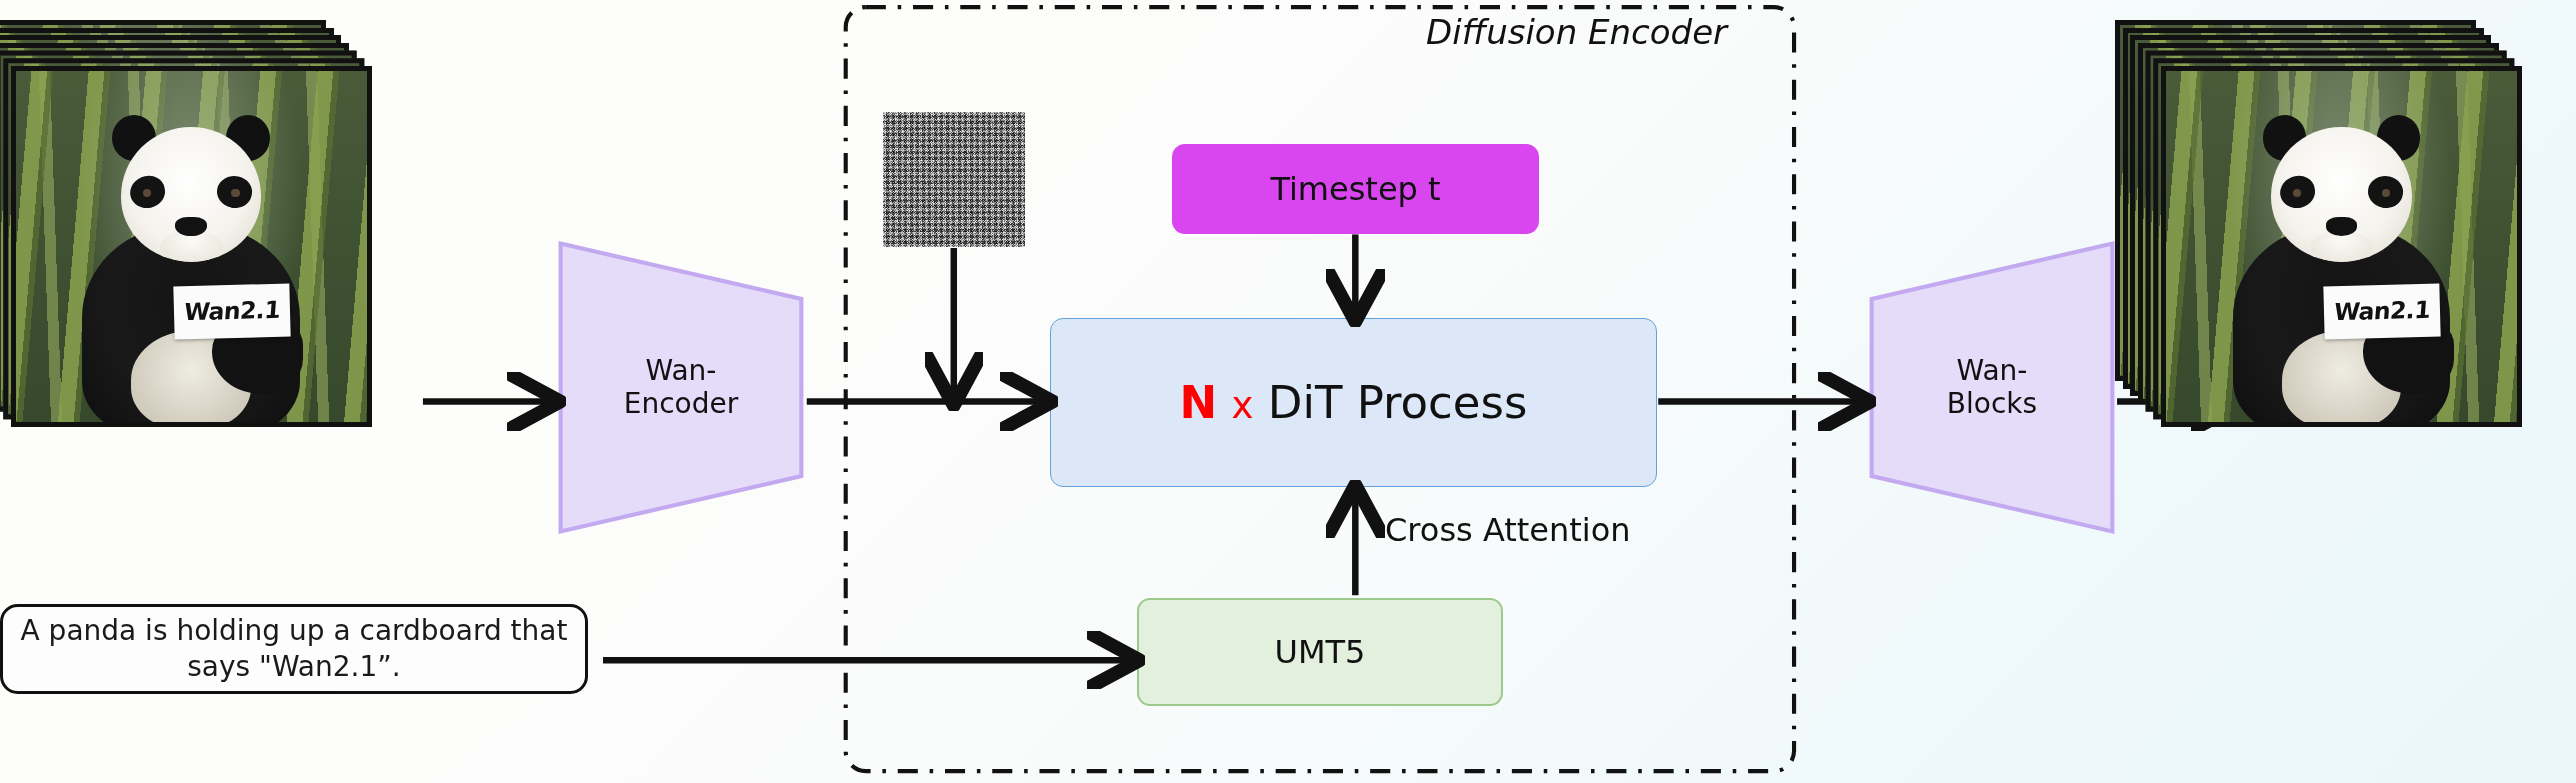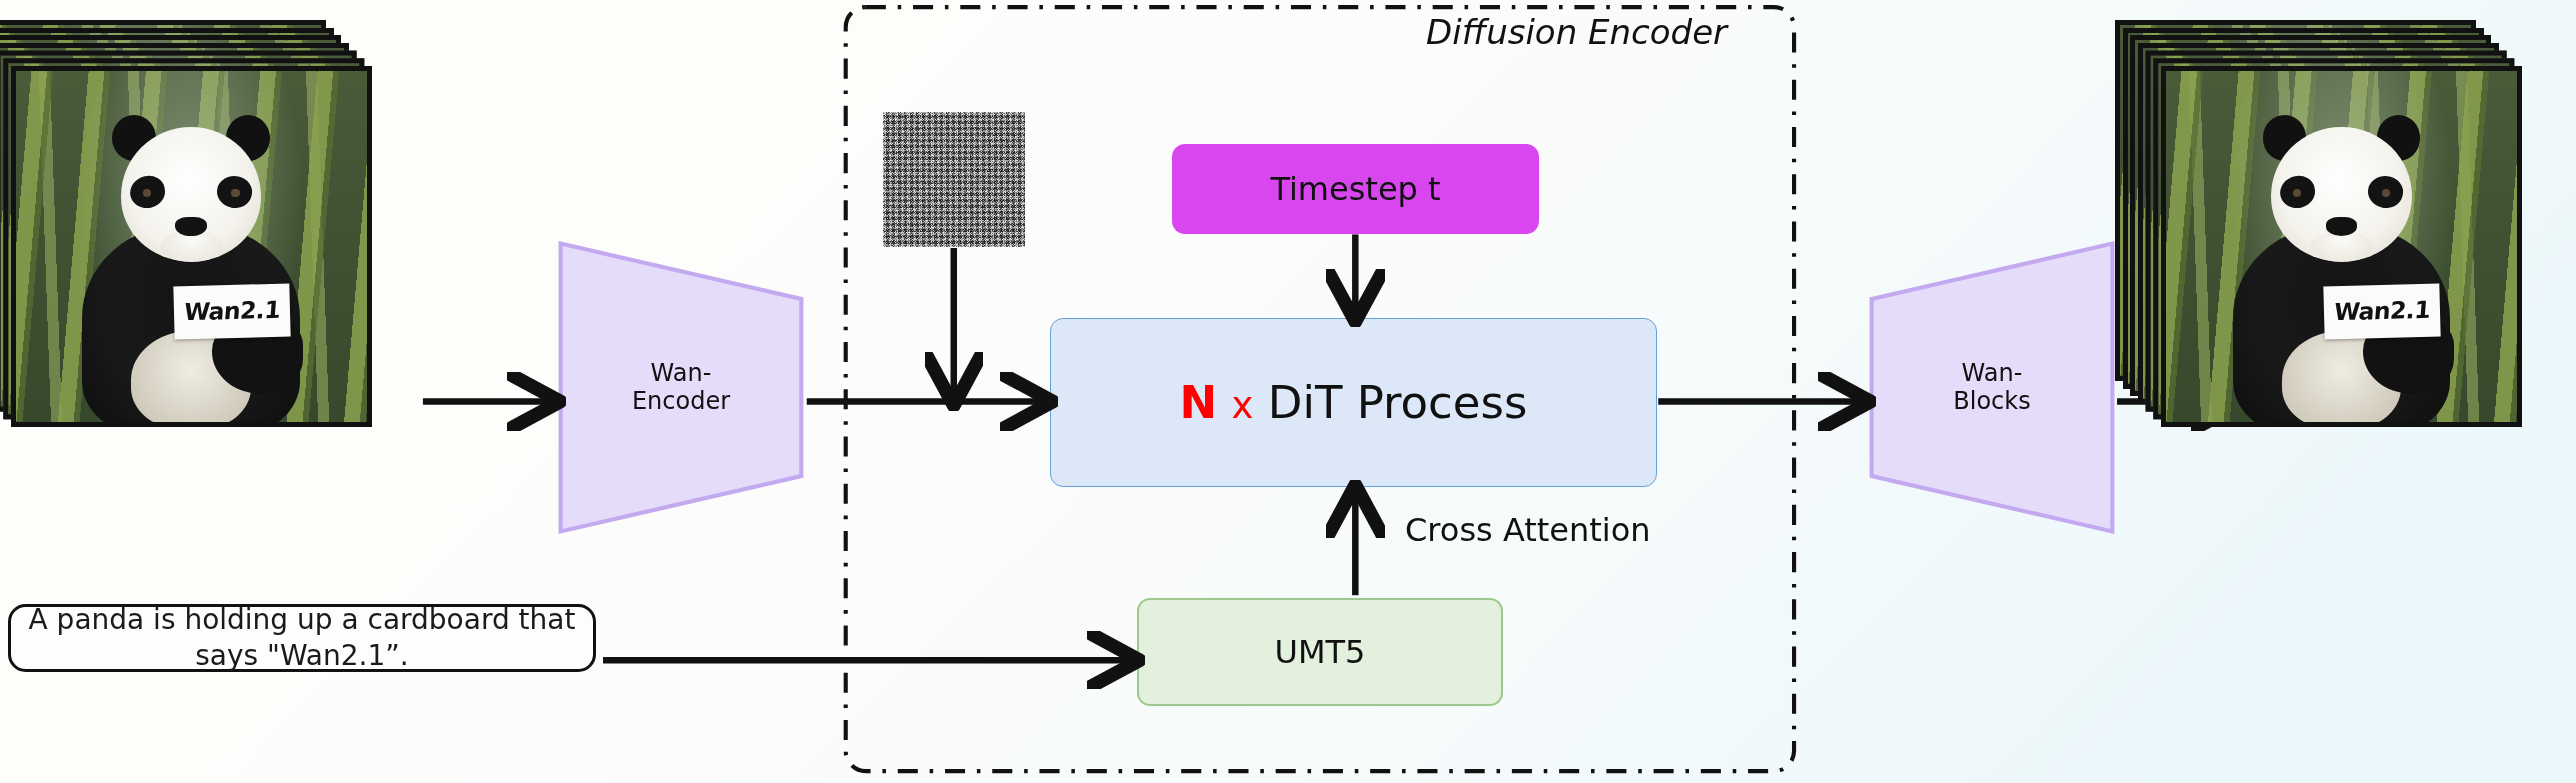--- a/index.html
+++ b/index.html
@@ -73,43 +73,43 @@
     background-image:
       repeating-linear-gradient(0deg,rgba(255,255,255,.55) 0 0.6px,rgba(0,0,0,.5) 0.6px 1.2px,rgba(255,255,255,.2) 1.2px 1.8px,rgba(0,0,0,.28) 1.8px 2.4px),
       repeating-linear-gradient(90deg,rgba(255,255,255,.5) 0 0.6px,rgba(0,0,0,.45) 0.6px 1.2px,rgba(255,255,255,.15) 1.2px 1.8px,rgba(0,0,0,.3) 1.8px 2.4px),
       repeating-linear-gradient(37deg,rgba(255,255,255,.35) 0 0.6px,rgba(0,0,0,.3) 0.6px 1.8px),
       repeating-linear-gradient(129deg,rgba(255,255,255,.3) 0 0.6px,rgba(0,0,0,.32) 0.6px 1.8px);
     background-blend-mode:overlay,overlay,overlay,overlay;}
 
   
   .trap{position:absolute;display:flex;align-items:center;justify-content:center;}
   .trap svg{position:absolute;left:0;top:0;}
-  .trap .lbl{position:relative;z-index:2;text-align:center;font-size:24px;color:#111;line-height:1.16;}
+  .trap .lbl{position:relative;z-index:2;text-align:center;font-size:28px;color:#111;line-height:1.16;}
 
   
   .box{position:absolute;display:flex;align-items:center;justify-content:center;
        border-radius:13px;box-sizing:border-box;}
   .box .lbl{font-size:32px;color:#111;text-align:center;}
 
   #timestep-box{left:1172px;top:144px;width:367px;height:90px;background:#d946ef;border:none;}
   #dit-box{left:1050px;top:318px;width:607px;height:169px;background:#dce8f8;border:1.8px solid #63a2d8;}
   #dit-box .lbl{font-size:45px;}
   #dit-box .nx{color:#ff0000;font-weight:700;}
   #umt5-box{left:1137px;top:598px;width:366px;height:108px;background:#e4f0de;border:2.4px solid #9ec98c;}
 
   
-  #prompt-box{position:absolute;left:8px;top:604px;width:588px;height:68px;
+  #prompt-box{position:absolute;left:0;top:604px;width:588px;height:90px;
     background:#fdfdfd;border:3.5px solid #111;border-radius:17.7px;
     display:flex;align-items:center;justify-content:center;text-align:center;
     font-size:28px;color:#1a1a1a;line-height:1.28;box-sizing:border-box;padding:0 15.4px;}
 
   
   .freetext{position:absolute;color:#111;}
   #diffusion-title{left:1426px;top:11.8px;font-size:34px;font-style:italic;font-weight:500;}
-  #cross-attention-label{left:1385px;top:511px;font-size:32px;padding-left:20px;}
+  #cross-attention-label{left:1385px;top:511px;font-size:32px;}
 </style>
 </head>
 <body>
 
 <div class="stage">
 
   <div class="stack" id="input-stack" style="left:10.6px;top:66px;width:407px;height:407px;">
     <div class="frame" style="left: 0px; top: 0px; transform: translate(-46px, -46px); z-index: 1;">
       <div class="art">
         <div class="bamboo"></div>

